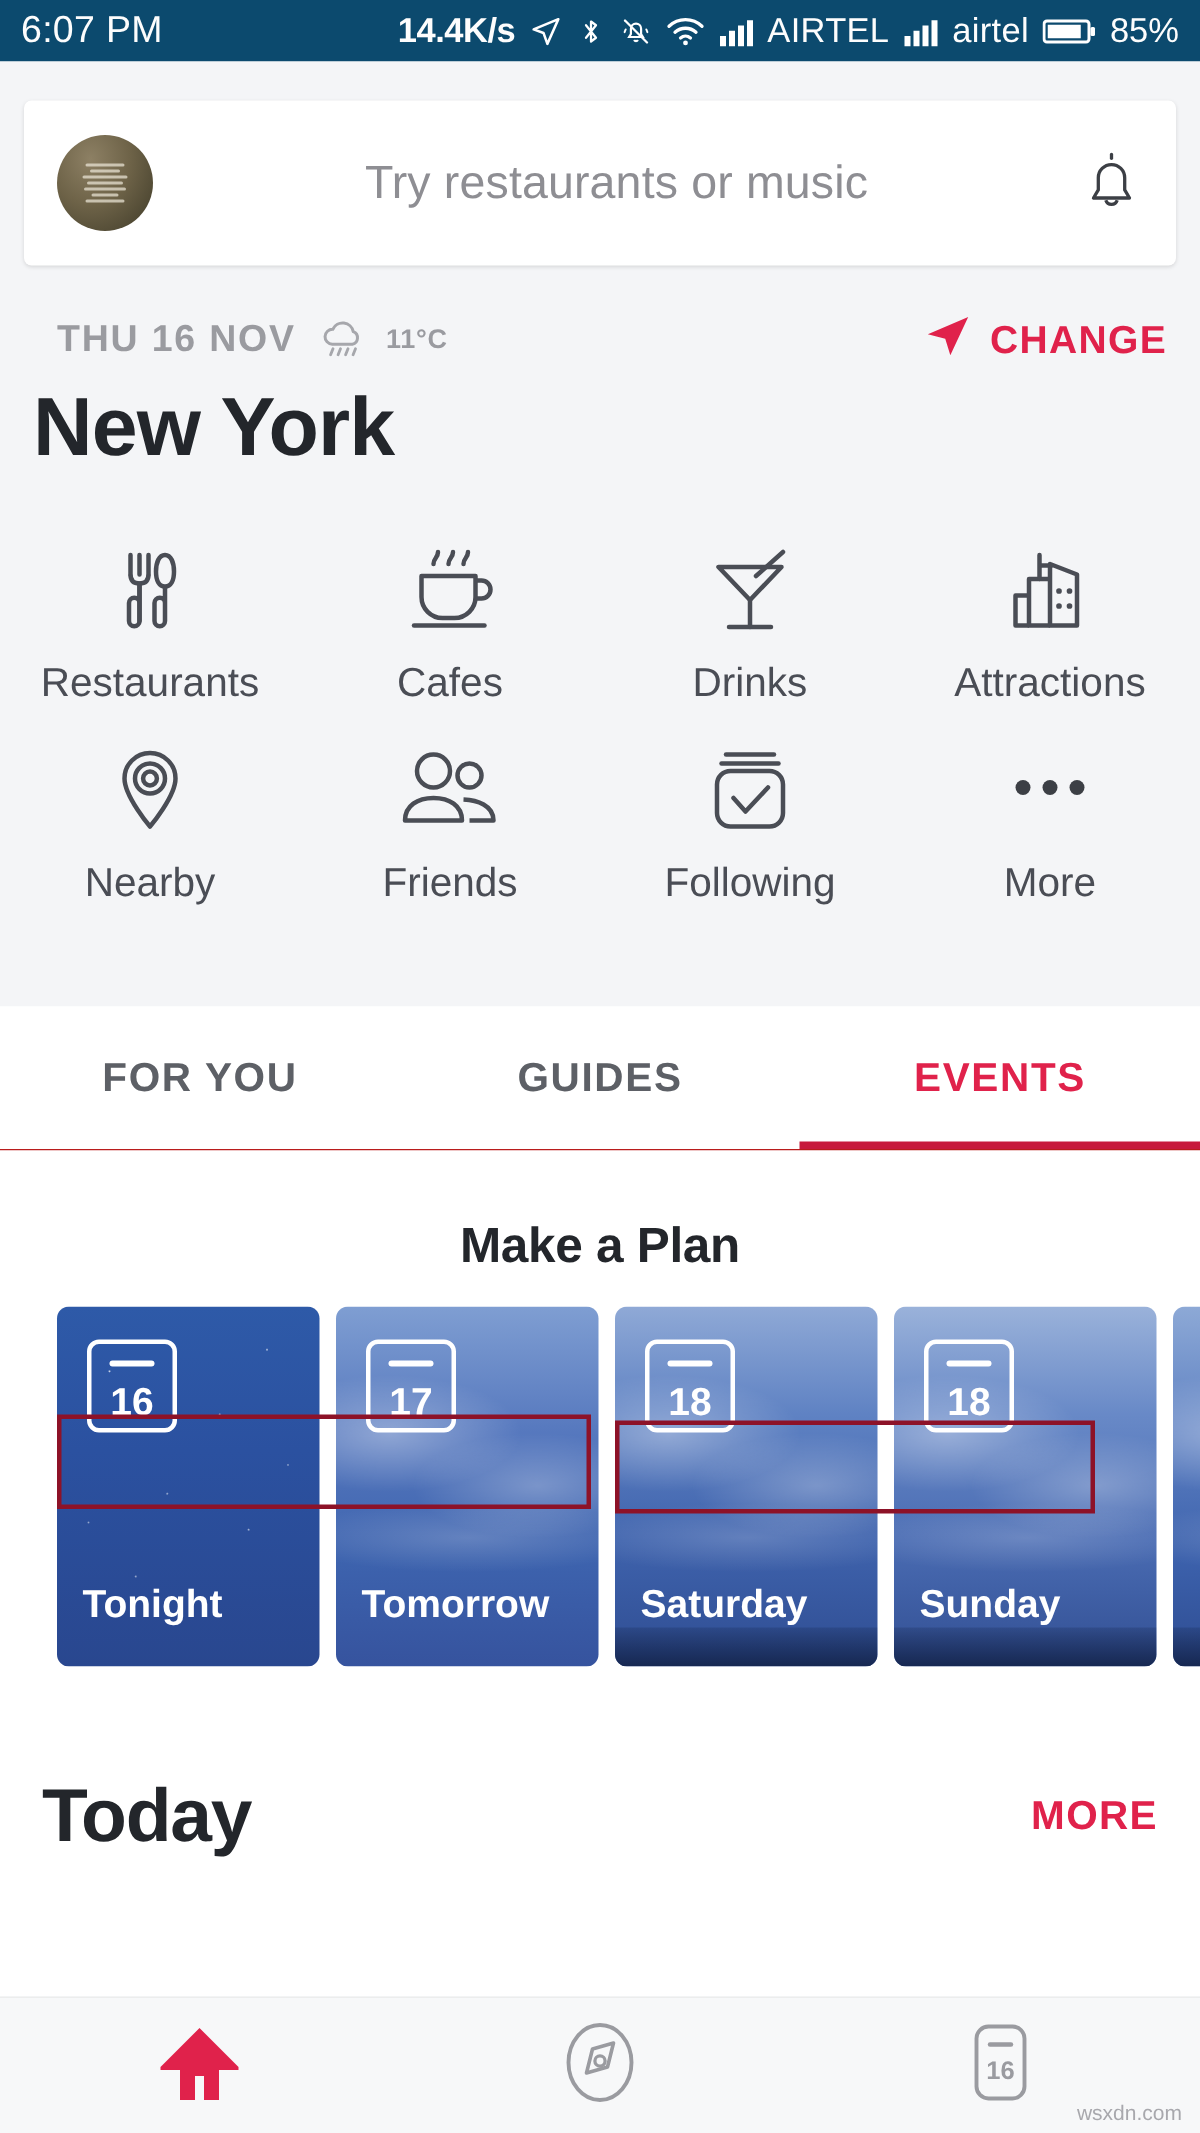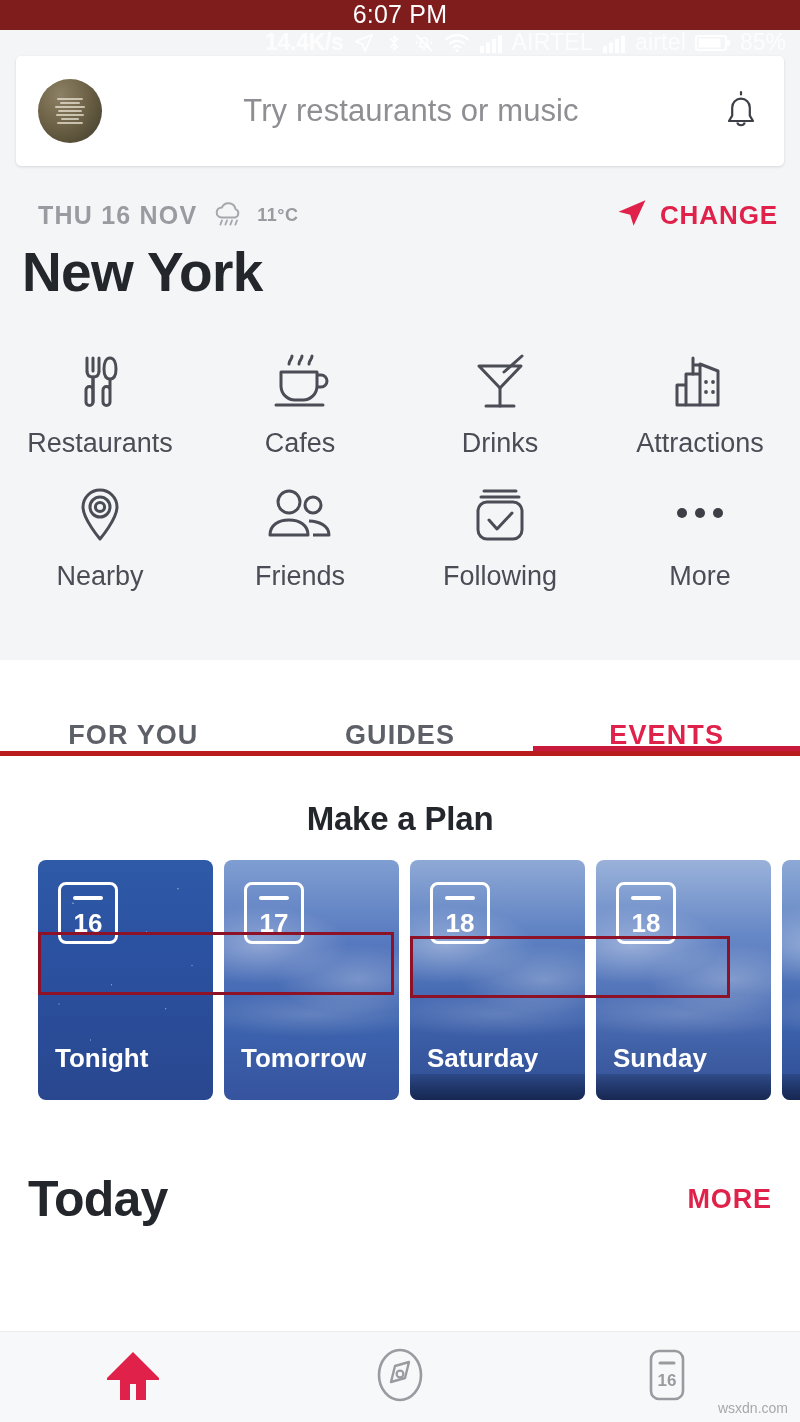--- a/index.html
+++ b/index.html
@@ -6,26 +6,25 @@
   html, body {
     width:800px; height:1422px;
     font-family:"Liberation Sans", sans-serif;
     background:#ffffff;
     overflow:hidden;
   }
   #app { position:relative; width:800px; height:1422px; }
 
   
   .statusbar {
-    height:30px; width:100%;
-    background:#7f1d1d;
+    height:41px; width:100%;
+    background:#0c4a6e;
     display:flex; align-items:center;
     padding:0 14px;
     color:#ffffff;
-    flex-direction:column;
   }
   .sb-time { font-size:25px; font-weight:400; letter-spacing:.2px; color:#fdfdfd; }
   .sb-right {
     margin-left:auto; display:flex; align-items:center; gap:9px;
     font-size:22px; font-weight:500; color:#fdfdfd;
   }
   .sb-speed { font-size:23px; font-weight:700; letter-spacing:-.3px; }
   .sb-ico { display:inline-flex; align-items:center; }
   .sb-carrier { font-size:23px; font-weight:500; letter-spacing:.2px; }
   .sb-batt-pct { font-size:23px; font-weight:500; }
@@ -102,22 +101,21 @@
     display:flex; flex-direction:column; align-items:center; gap:14px;justify-content:center;
   }
   .grid-ico { height:62px; display:flex; align-items:flex-end; justify-content:center; }
   .grid-label { font-size:27px; color:#4a4d55; font-weight:400; }
 
   
   .tabs {
     background:#ffffff;
     height:96px;
     display:flex;
-    border-bottom:5px solid #b91c1c;
-    align-items:flex-end;
+    border-bottom:1px solid #b91c1c;
   }
   .tab {
     flex:1; display:flex; align-items:center; justify-content:center;
     position:relative;
     font-size:27px; font-weight:700; letter-spacing:1.1px;
     color:#5d6066;
   }
   .tab.active { color:#e0224b; }
   .tab.active:after {
     content:""; position:absolute; bottom:0;

